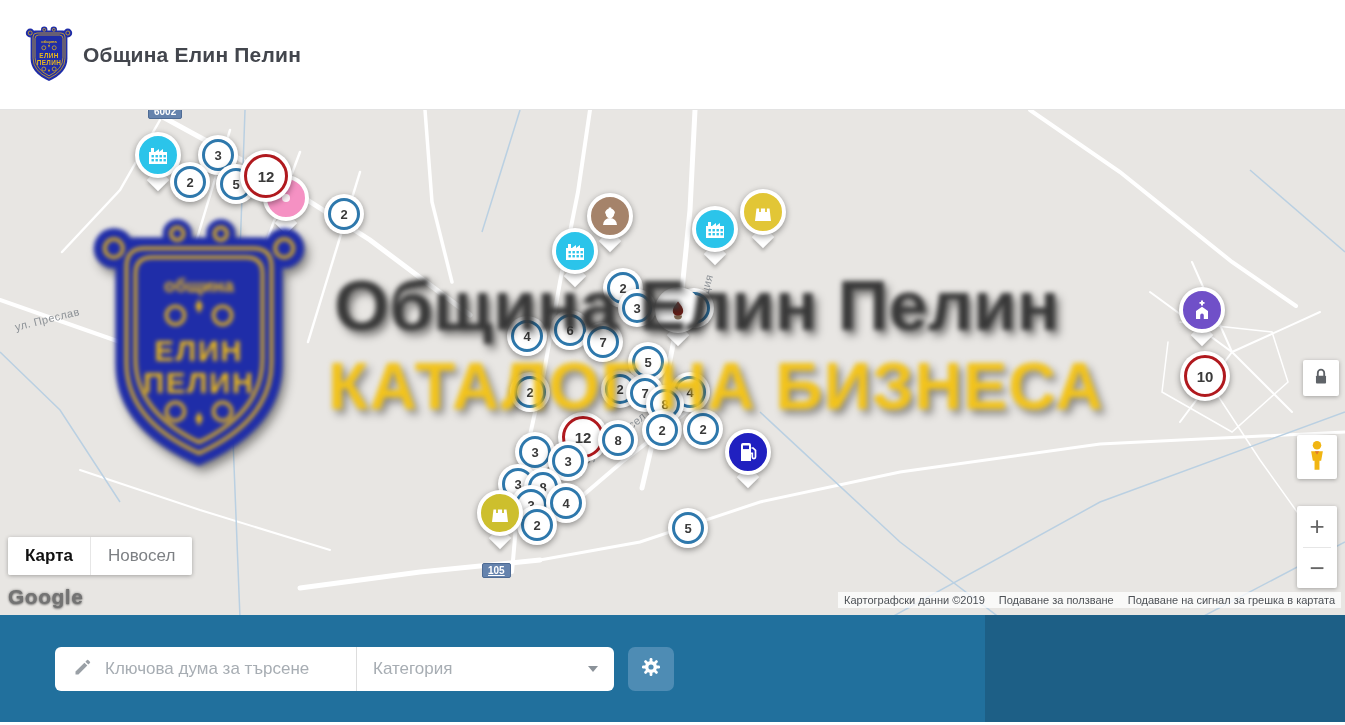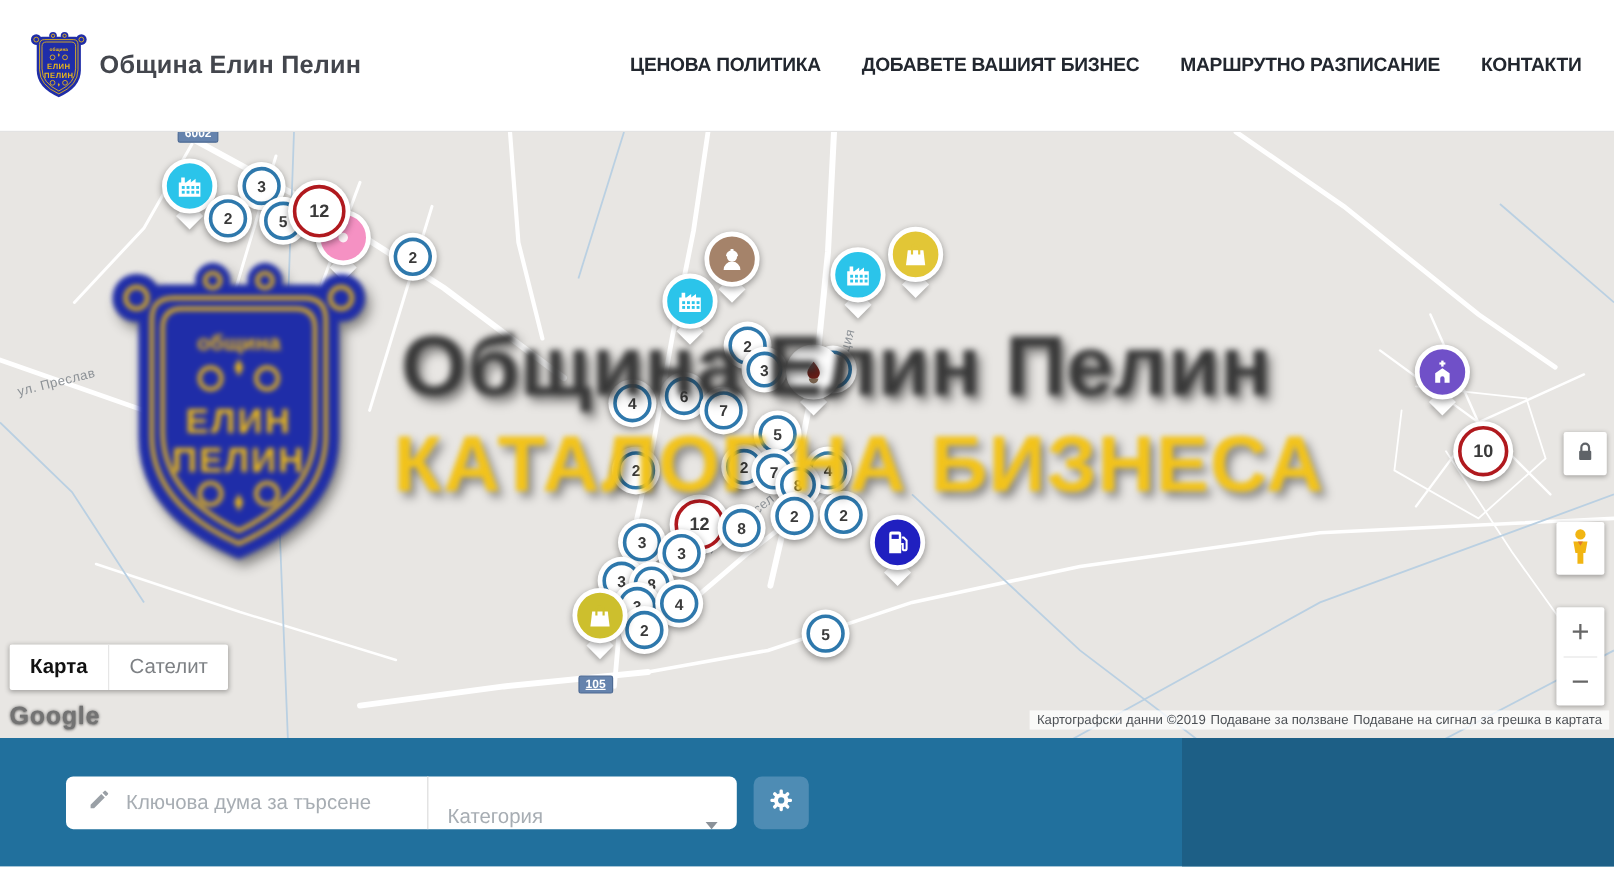--- a/index.html
+++ b/index.html
@@ -35,38 +35,38 @@
   .wm-line1 { position:absolute; left:334px; top:155px; font-size:71px; font-weight:bold; color:#383838; white-space:nowrap; filter:blur(2.6px); text-shadow:4px 5px 7px rgba(0,0,0,.5); letter-spacing:0px; }
   .wm-line2 { position:absolute; left:328px; top:238px; font-size:66px; font-weight:bold; color:#f2c31b; white-space:nowrap; filter:blur(2.4px); text-shadow:4px 5px 7px rgba(0,0,0,.45); letter-spacing:1px; }
 
   
   .ctl { z-index:20; }
   .maptype { position:absolute; left:8px; top:427px; display:flex; box-shadow:0 1px 4px rgba(0,0,0,.3); border-radius:2px; overflow:hidden; }
   .maptype button { height:38px; background:#fff; border:none; font-family:inherit; font-size:17px; padding:0 17px; cursor:pointer; }
   .maptype .active { font-weight:bold; color:#111; }
   .maptype .idle { color:#7d8084; border-left:1px solid #e6e6e6; }
   .glogo { position:absolute; left:8px; top:475px; font-size:21px; font-weight:bold; color:#737373; letter-spacing:.5px; text-shadow:0 0 3px rgba(0,0,0,.4), 0 1px 2px rgba(0,0,0,.35); }
-  .attrib { position:absolute; right:4px; top:482px; display:flex; gap:4px; font-size:11px; color:#4d5156; background:rgba(255,255,255,.75); padding:2px 6px; align-items:center; }
+  .attrib { position:absolute; right:4px; top:482px; display:flex; gap:14px; font-size:11px; color:#4d5156; background:rgba(255,255,255,.75); padding:2px 6px; align-items:center; }
   .attrib span, .attrib a { white-space:nowrap; color:#4d5156; text-decoration:none; }
   .sqbtn { position:absolute; background:#fff; border:none; box-shadow:0 1px 4px rgba(0,0,0,.3); border-radius:2px; cursor:pointer; display:flex; align-items:center; justify-content:center; }
   .lockbtn { left:1303px; top:250px; width:36px; height:36px; }
   .pegbtn  { left:1297px; top:325px; width:40px; height:44px; }
   .zoomctl { position:absolute; left:1297px; top:396px; width:40px; height:82px; background:#fff; box-shadow:0 1px 4px rgba(0,0,0,.3); border-radius:2px; display:flex; flex-direction:column; }
   .zoomctl button { flex:1; border:none; background:none; font-size:26px; color:#666; cursor:pointer; line-height:1; font-family:inherit; }
   .zoomctl .zdiv { height:1px; background:#e6e6e6; margin:0 6px; }
 
   
   .searchbar { height:107px; background:#21709d; display:flex; align-items:center; position:relative; }
   .sb-right { position:absolute; right:0; top:0; width:360px; height:107px; background:#1d5f86; }
   .inputgroup { display:flex; margin-left:55px; height:44px; background:#fff; border-radius:6px; align-items:stretch; z-index:2; }
   .ig-cell { display:flex; align-items:center; }
   .ig-key { width:301px; padding:0 14px 0 18px; gap:12px; }
   .ig-key input { border:none; outline:none; font-family:inherit; font-size:17px; width:100%; color:#ef4444; }
   .ig-key input::placeholder { color:#a7adb3; }
-  .ig-sel { width:258px; border-left:1px solid #ddd; padding:0 16px; justify-content:space-between; cursor:pointer;align-items:flex-end; }
+  .ig-sel { width:258px; border-left:1px solid #ddd; padding:0 16px; justify-content:space-between; cursor:pointer; }
   .ig-sel .sel-txt { font-size:17px; color:#a7adb3; }
   .caret { width:0; height:0; border-left:5px solid transparent; border-right:5px solid transparent; border-top:6px solid #8b9299; }
   .gearbtn { margin-left:14px; width:46px; height:44px; background:#4e8cb4; border:none; border-radius:7px; cursor:pointer; display:flex; align-items:center; justify-content:center; z-index:2; }
   .searchbtn { position:absolute; right:25px; top:31px; width:305px; height:44px; background:#efc32a; border:none; border-radius:4px; color:#fff; font-family:inherit; font-size:18px; font-weight:bold; letter-spacing:1.5px; cursor:pointer; display:flex; align-items:center; justify-content:center; gap:10px; box-shadow:inset 0 -2px 0 rgba(0,0,0,.08); z-index:3; }
 </style>
 </head>
 <body>
 
 <div class="header">
   <div class="brand">
@@ -94,26 +94,20 @@
       <text x="60" y="44" font-size="10">община</text>
       <path d="M58 52 L60 48 L62 52 L60 56 Z"></path>
       <text x="60" y="82" font-size="16" letter-spacing="1">ЕЛИН</text>
       <text x="60" y="100" font-size="16" letter-spacing="1">ПЕЛИН</text>
       <path d="M58 114 L60 110 L62 114 L60 118 Z"></path>
     </g>
   </svg></div>
     <div class="brand-text">
       <div class="t1">Община Елин Пелин</div>
     </div>
-  </div>
-  <div class="nav">
-    <a>ЦЕНОВА ПОЛИТИКА</a>
-    <a>ДОБАВЕТЕ ВАШИЯТ БИЗНЕС</a>
-    <a>МАРШРУТНО РАЗПИСАНИЕ</a>
-    <a>КОНТАКТИ</a>
   </div>
 </div>
 
 <div class="map">
   <svg class="roads" width="1345" height="508">
     <g stroke="#ffffff" fill="none" stroke-linecap="round">
       <path d="M150,0 L260,60 L370,130 L470,205" stroke-width="5"></path>
       <path d="M0,190 L120,232 L265,268" stroke-width="4"></path>
       <path d="M160,10 L120,80 L62,142" stroke-width="2.5"></path>
       <path d="M230,20 L208,92 L190,152" stroke-width="2.5"></path>
@@ -349,21 +343,21 @@
       <div class="pin" style="left: 1202px; top: 200px;">
         <div class="pin-tail"></div>
         <div class="pin-circle" style="background: rgb(112, 80, 200);">
           <svg viewBox="0 0 24 24" fill="#fff">
             <rect x="11" y="2.5" width="2" height="5"></rect>
             <rect x="9.5" y="4" width="5" height="1.8"></rect>
             <path d="M6 21v-8l6-4.2 6 4.2v8h-4.2v-3.6a1.8 1.8 0 0 0-3.6 0V21z"></path>
           </svg>
         </div>
       </div>
-      <div class="cluster" style="left: 1236px; top: 266px; width: 50px; height: 50px; padding: 4px; align-items: flex-end;">
+      <div class="cluster" style="left: 1205px; top: 266px; width: 50px; height: 50px; padding: 4px; align-items: flex-end;">
         <div class="ring" style="border-color: rgb(176, 25, 30); font-size: 15px;">10</div>
       </div>
     </div>
 
   <div class="wm">
     <div class="wm-crest" id="wm-crest"><svg viewBox="0 0 120 150" width="100%" height="100%">
     <g fill="#1f2da8">
       <circle cx="13" cy="20" r="11"></circle>
             <circle cx="107" cy="20" r="11"></circle>
       <circle cx="48" cy="12" r="8"></circle>
@@ -389,21 +383,21 @@
       <text x="60" y="100" font-size="16" letter-spacing="1">ПЕЛИН</text>
       <path d="M58 114 L60 110 L62 114 L60 118 Z"></path>
     </g>
   </svg></div>
     <div class="wm-line1">Община Елин Пелин</div>
     <div class="wm-line2">КАТАЛОГ НА БИЗНЕСА</div>
   </div>
 
   <div class="maptype ctl">
     <button class="active">Карта</button>
-    <button class="idle">Сателит</button>
+    <button class="idle">Новосел</button>
   </div>
 
   <div class="glogo ctl">Google</div>
 
   <div class="attrib ctl">
     <span>Картографски данни ©2019</span>
     <a>Подаване за ползване</a>
     <a>Подаване на сигнал за грешка в картата</a>
   </div>
 

